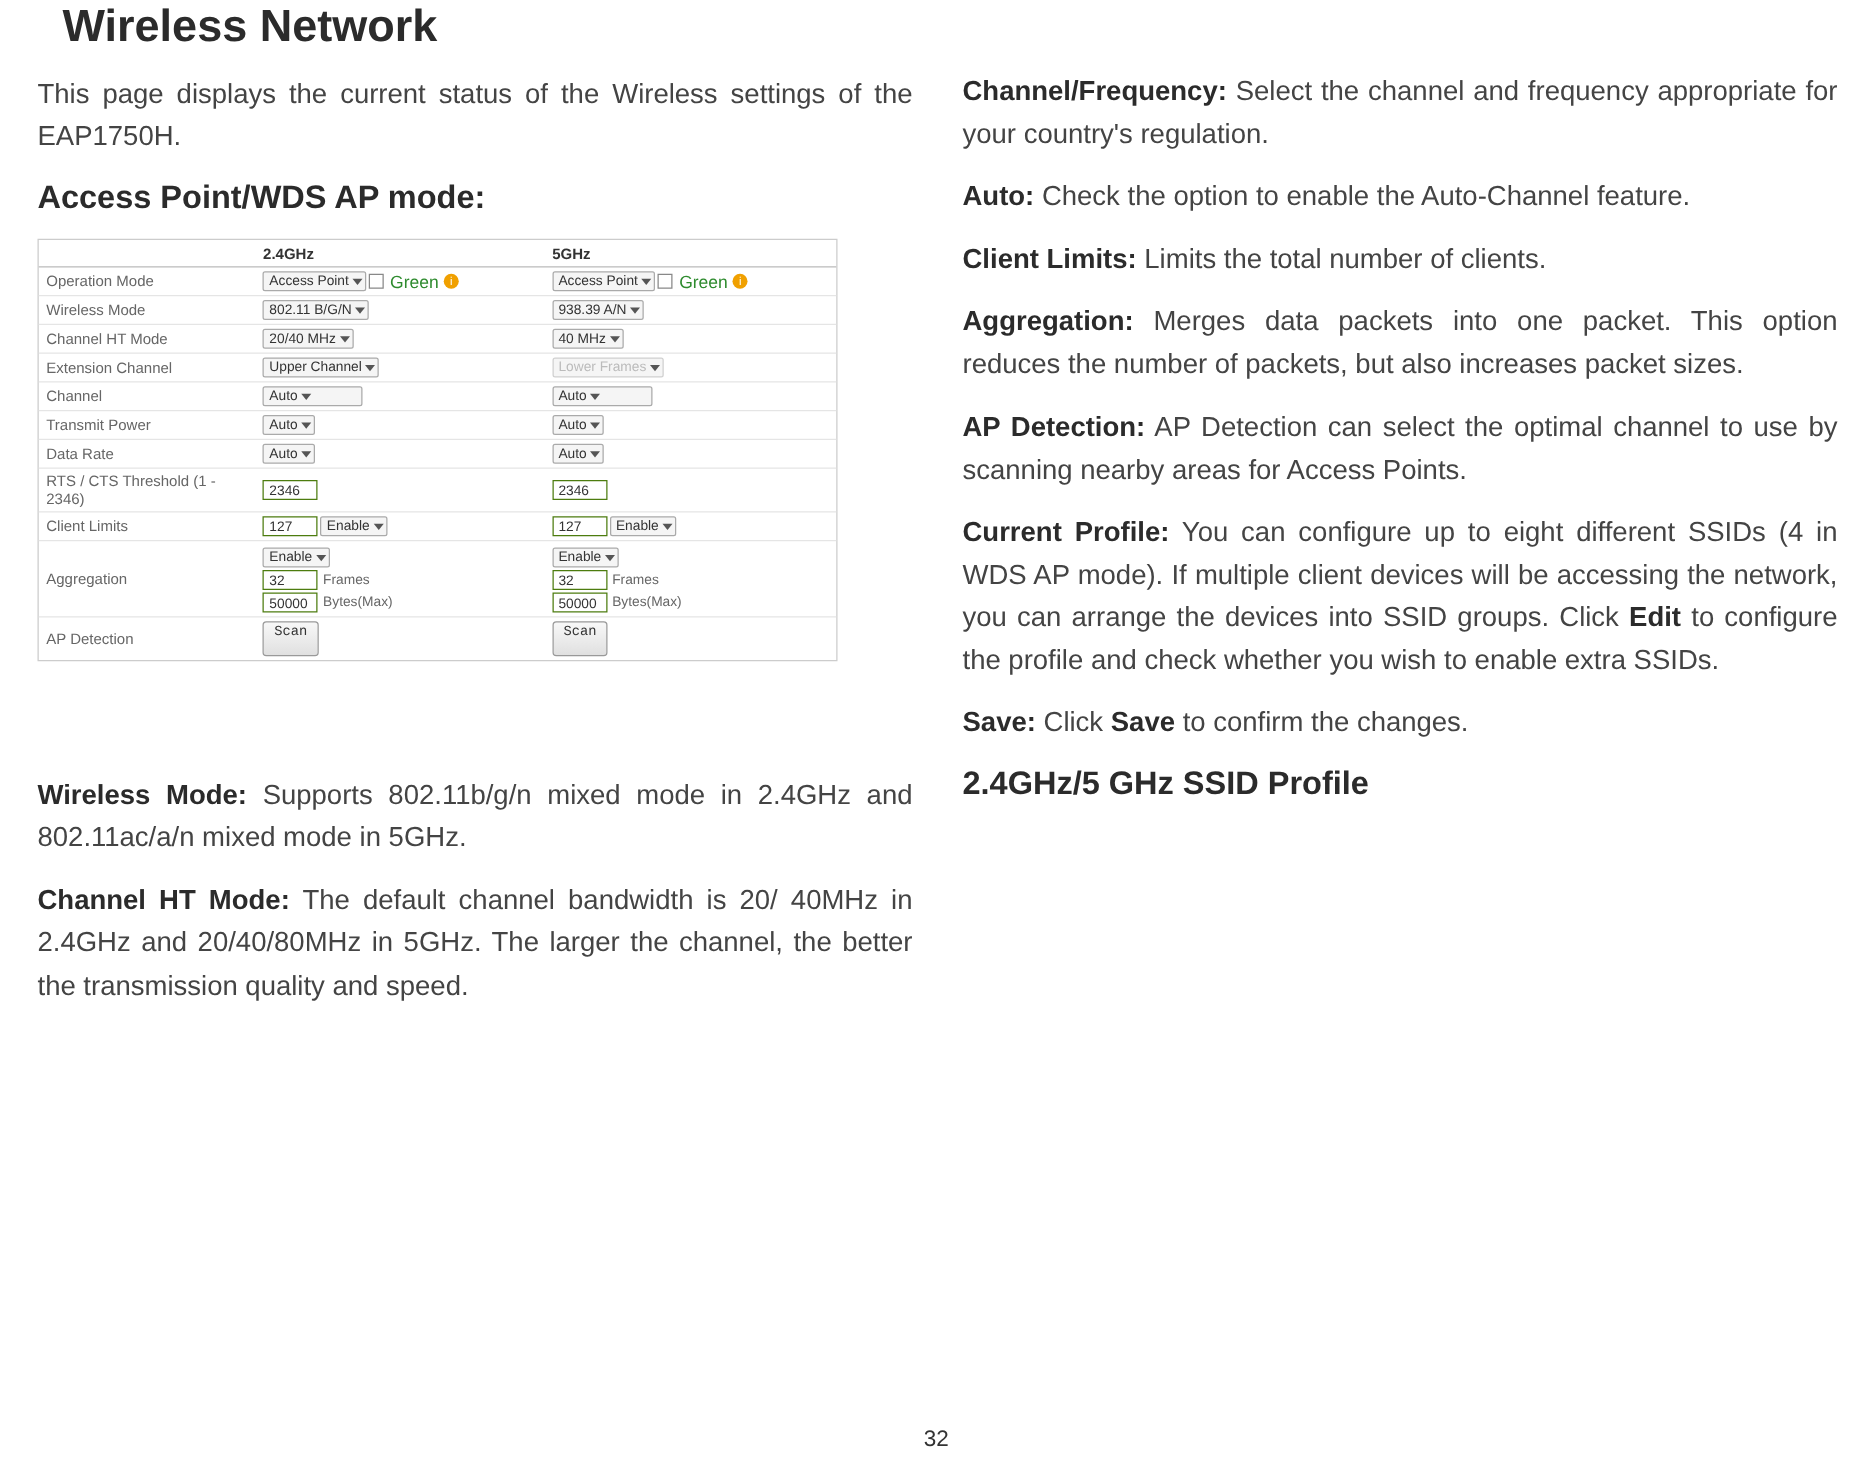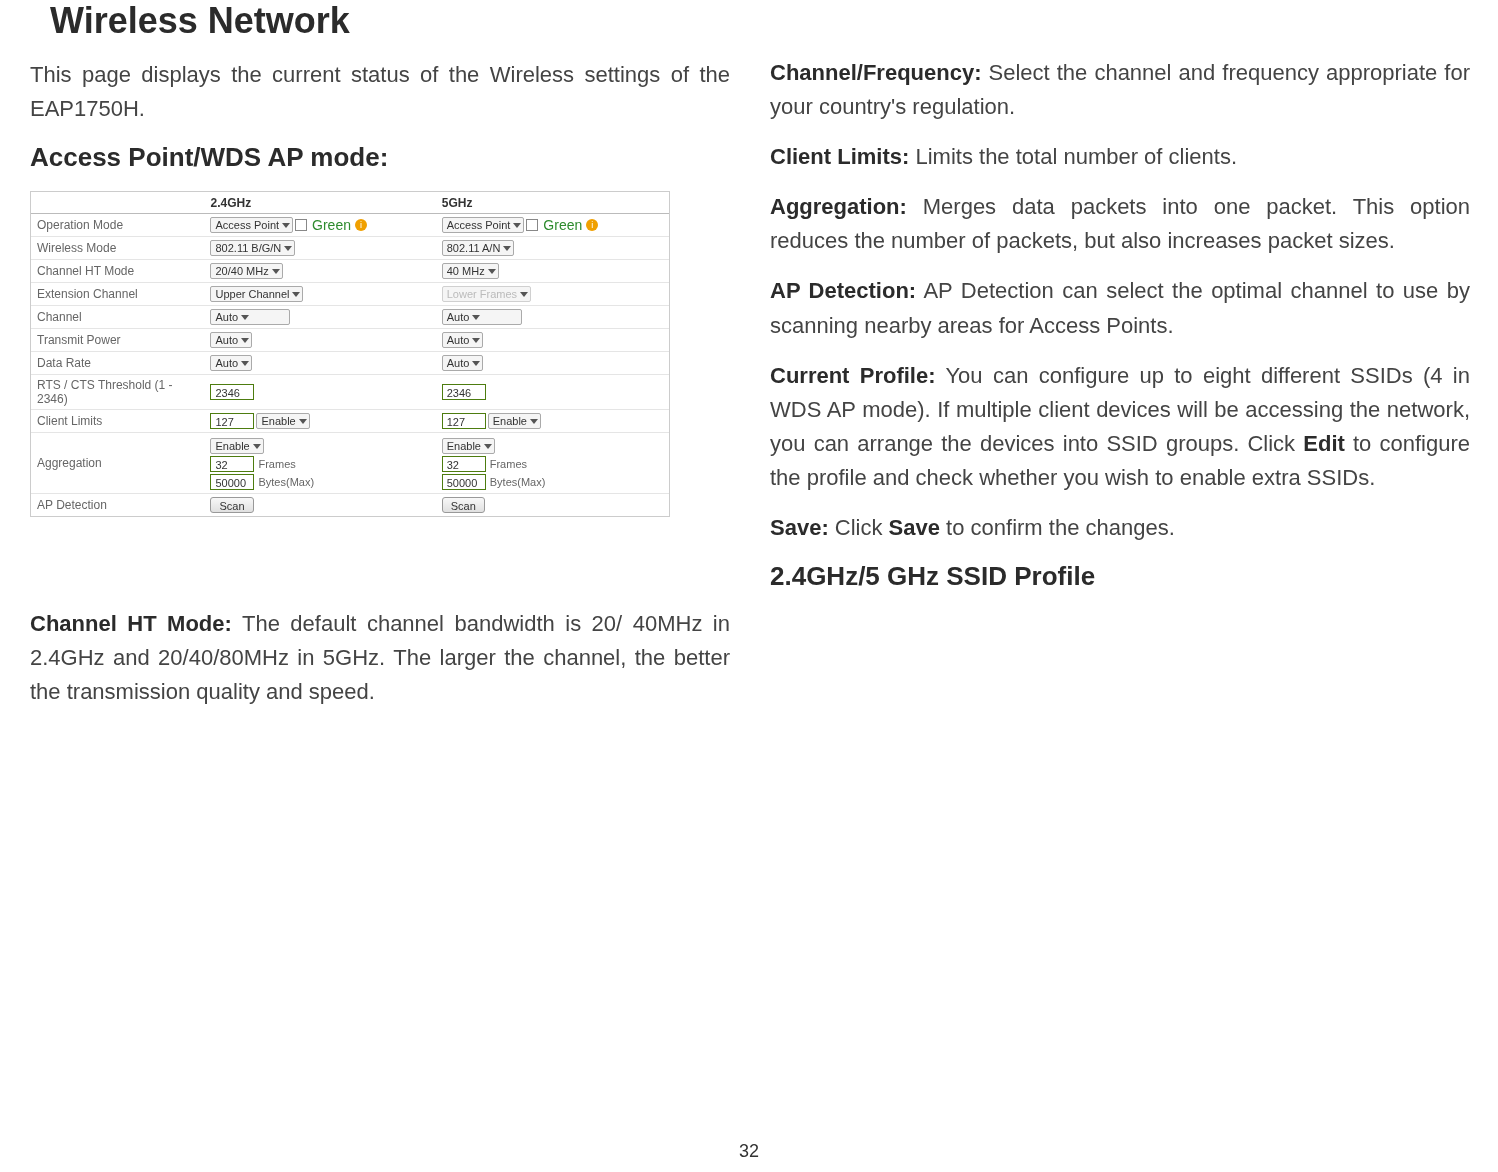--- a/index.html
+++ b/index.html
@@ -96,22 +96,22 @@
     margin-left:2px; font-size:9px; color:#fff;
     text-align:center; line-height:12px;
   }
   .txt {
     display:inline-block; border:1px solid #4d7c0f; background:#fff;
     height:16px; min-width:44px; padding:0 4px; font-size:11px;
     line-height:16px; color:#333;
   }
   .btn {
     display:inline-block; border:1px solid #999; background:linear-gradient(#f8f8f8,#e0e0e0);
-    border-radius:3px; height:16px; padding:0 8px; font-size:11px;
-    line-height:16px; color:#333;
+    border-radius:3px; height:28px; padding:0 8px; font-size:11px;
+    line-height:16px; color:#333;font-family:Liberation Mono, monospace;
   }
   .cell-a .sub, .cell-b .sub {
     display:flex; align-items:center; gap:4px; width:100%; margin-top:2px;
     font-size:11px;
   }
   .footer-pg {
     position: absolute;
     bottom: 10px;
     left: 50%;
     transform: translateX(-50%);
@@ -160,21 +160,21 @@
       <div class="row">
         <div class="cell-label">Wireless Mode</div>
         <div class="cell-a">
             <span class="sel">
               <span>802.11 B/G/N</span>
               <span class="arrow"></span>
             </span>
           </div>
         <div class="cell-b">
             <span class="sel">
-              <span>802.11 A/N</span>
+              <span>938.39 A/N</span>
               <span class="arrow"></span>
             </span>
           </div>
       </div>
 
       <div class="row">
         <div class="cell-label">Channel HT Mode</div>
         <div class="cell-a">
             <span class="sel">
               <span>20/40 MHz</span>
@@ -324,28 +324,34 @@
           </div>
         <div class="cell-b">
             <span class="btn">Scan</span>
           </div>
       </div>
     </div>
 
     <div style="height:50px;"></div>
 
     <p class="just">
+      <span class="b">Wireless Mode:</span><span> Supports 802.11b/g/n mixed mode in 2.4GHz and 802.11ac/a/n mixed mode in 5GHz.</span>
+    </p>
+    <p class="just">
       <span class="b">Channel HT Mode:</span><span> The default channel bandwidth is 20/ 40MHz in 2.4GHz and 20/40/80MHz in 5GHz. The larger the channel, the better the transmission quality and speed.</span>
     </p>
   </div>
 
   <div class="col">
     <div style="height:56px;"></div>
     <p class="just">
       <span class="b">Channel/Frequency:</span><span> Select the channel and frequency appropriate for your country's regulation.</span>
+    </p>
+    <p>
+      <span class="b">Auto:</span><span> Check the option to enable the Auto-Channel feature.</span>
     </p>
     <p>
       <span class="b">Client Limits:</span><span> Limits the total number of clients.</span>
     </p>
     <p class="just">
       <span class="b">Aggregation:</span><span> Merges data packets into one packet. This option reduces the number of packets, but also increases packet sizes.</span>
     </p>
     <p class="just">
       <span class="b">AP Detection:</span><span> AP Detection can select the optimal channel to use by scanning nearby areas for Access Points.</span>
     </p>

